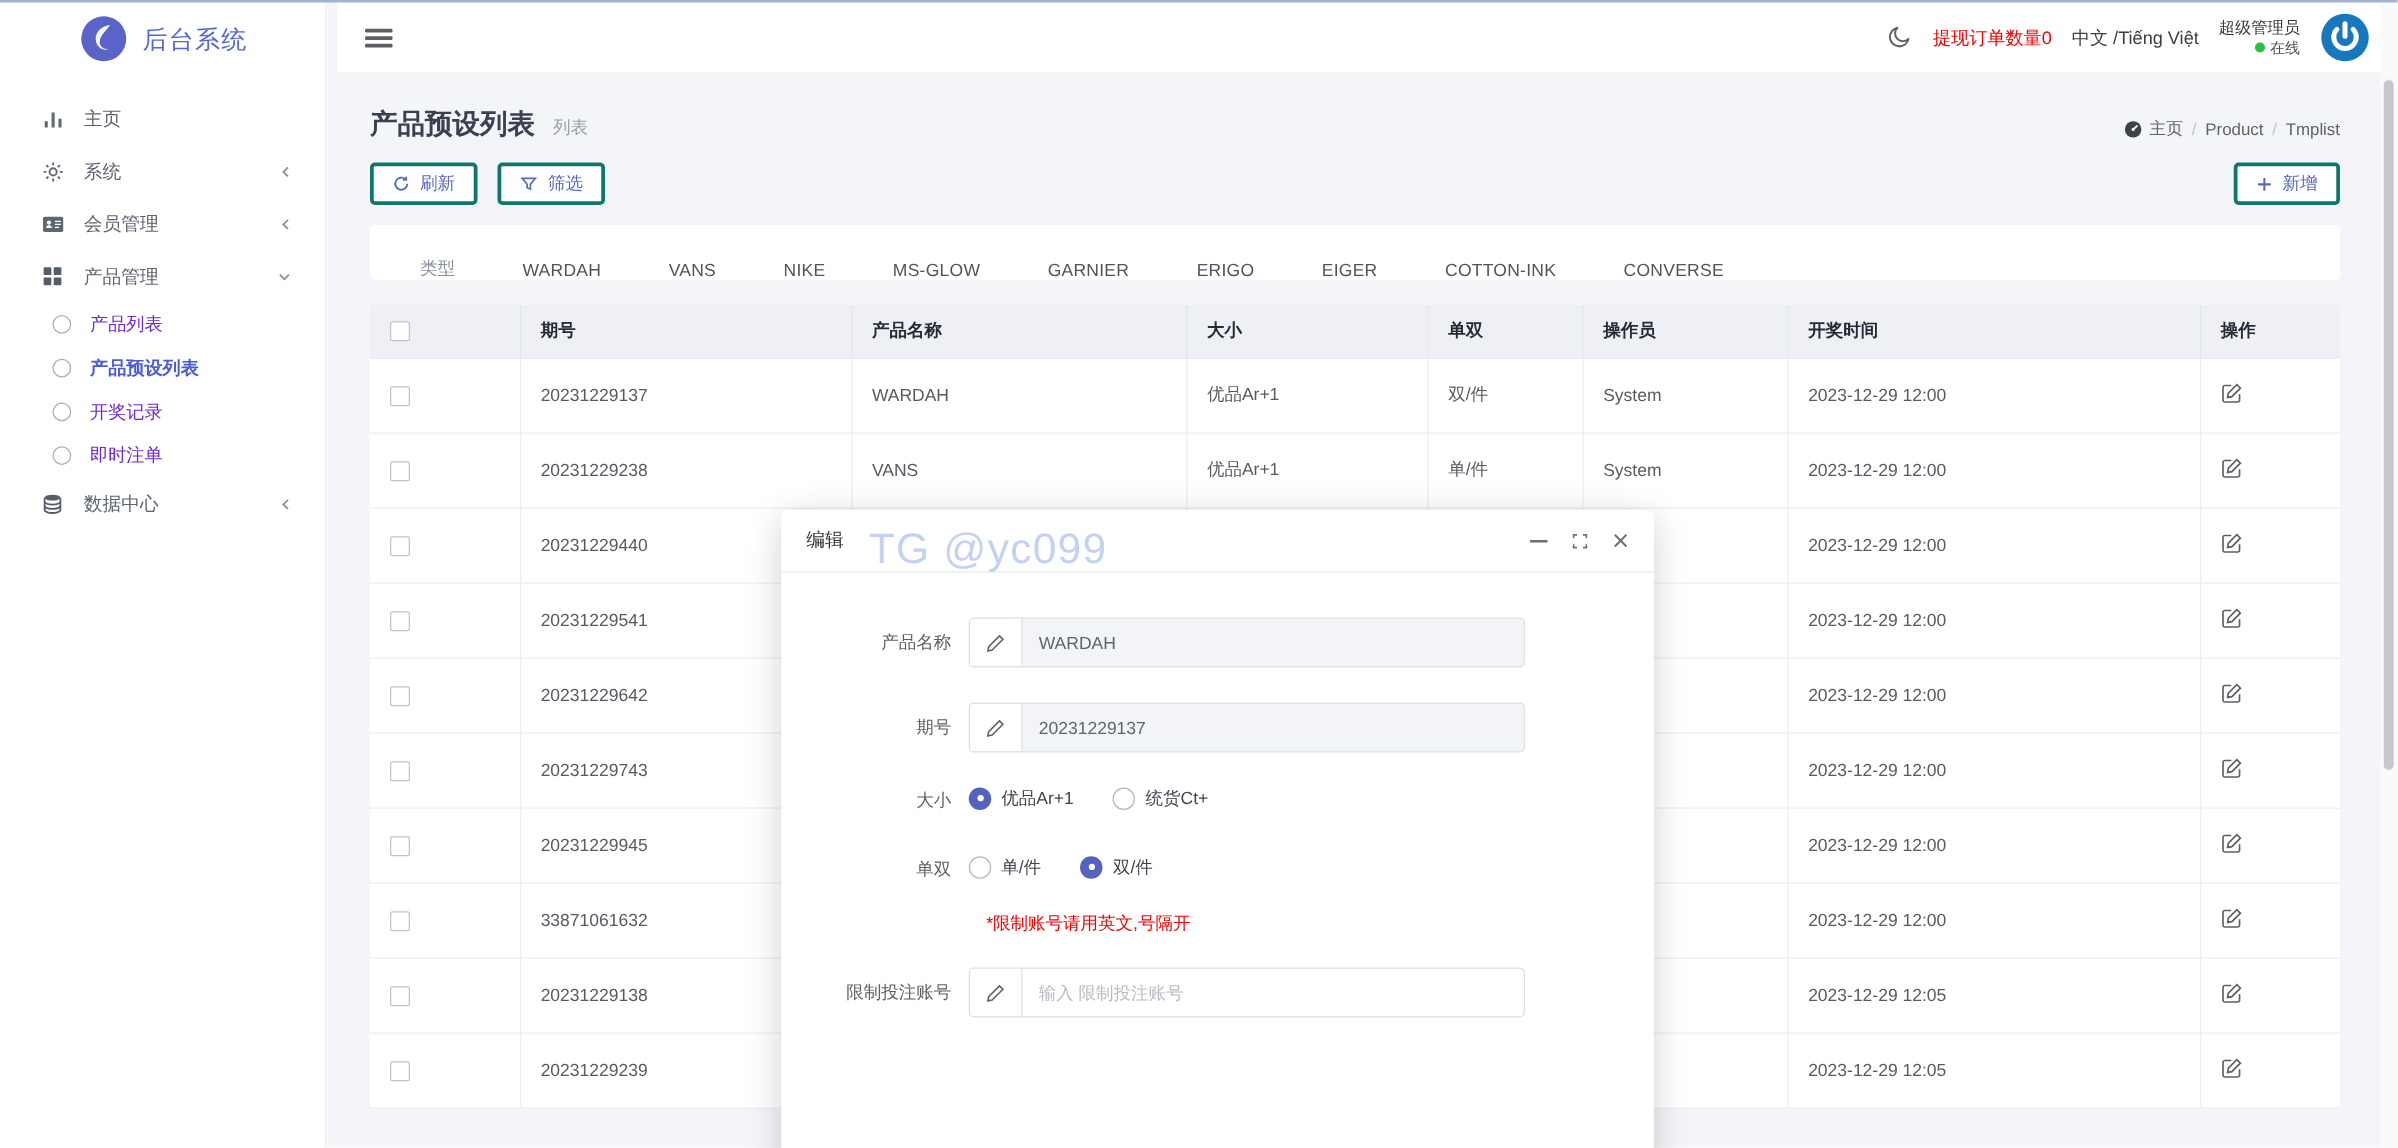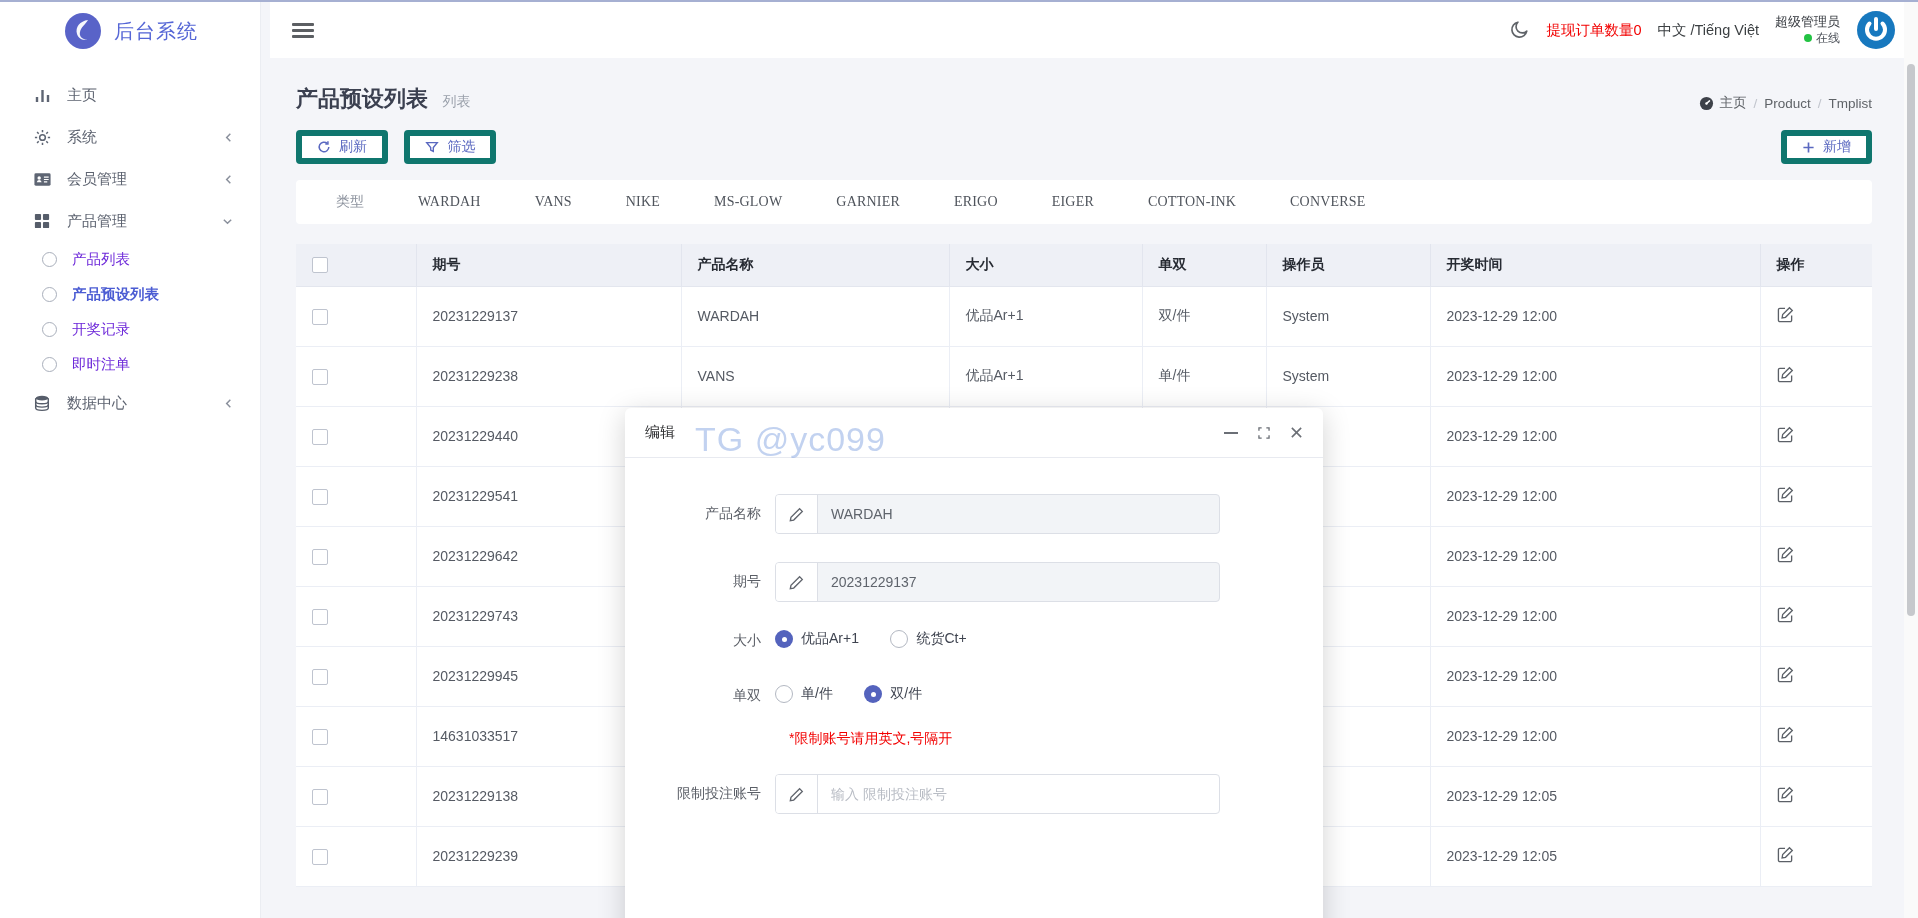--- a/index.html
+++ b/index.html
@@ -60,31 +60,30 @@
   .page-title { font-size: 22px; font-weight: bold; color: #3b4050; display: inline; }
   .page-subtitle { font-size: 14px; color: #9aa0ab; margin-left: 10px; }
   .breadcrumb { font-size: 13.5px; color: #5f6368; display: flex; align-items: center; gap: 7px; padding-bottom: 2px; }
   .breadcrumb .sep { color: #c0c4cc; }
   .breadcrumb .bc-home { display: flex; align-items: center; gap: 5px; cursor: pointer; }
   .breadcrumb .bc-item { cursor: pointer; }
 
   .actions-row { display: flex; justify-content: space-between; padding: 16px 46px 0 34px; }
   .btn {
     display: inline-flex; align-items: center; gap: 8px;
-    border: 6px solid #0f766e; color: #5a68c0; background: #fff;
+    border: 3px solid #0f766e; color: #5a68c0; background: #fff;
     font-size: 14px; padding: 0 15px; height: 34px; border-radius: 4px; cursor: pointer;
     font-family: inherit;
   }
   .btn + .btn { margin-left: 12px; }
 
   .tabs-bar {
     margin: 16px 46px 0 34px; background: #fff; border-radius: 4px;
-    height: 44px; display: flex; align-items: center; padding: 0 40px; gap: 54px;
+    height: 44px; display: flex; align-items: flex-end; padding: 0 40px; gap: 54px;
     font-size: 14px;
-    font-family: Liberation Serif, serif;
   }
   .tab-label { color: #8d939e; }
   .tab-item { color: #4f545c; cursor: pointer; letter-spacing: .2px; }
 
   
   .table-wrap { margin: 20px 46px 0 34px; background: #fff; }
   table { width: 100%; border-collapse: collapse; table-layout: fixed; }
   thead th {
     background: #eef0f6; height: 42px; text-align: left; padding: 0 16px;
     font-size: 14px; color: #272b33; font-weight: bold;
@@ -522,21 +521,21 @@
         <svg viewBox="0 0 18 18" width="17" height="17" fill="none" stroke="#5b6067" stroke-width="1.4">
           <path d="M15.5 10v5a1.5 1.5 0 0 1-1.5 1.5H3A1.5 1.5 0 0 1 1.5 15V4A1.5 1.5 0 0 1 3 2.5h5.5"></path>
           <path d="M13.2 1.8l3 3L9 12l-3.6.6.6-3.6z"></path>
         </svg>
       </span>
     </td>
   </tr>
 
   <tr>
     <td><span class="cb"></span></td>
-    <td>14631033517</td>
+    <td>33871061632</td>
     <td></td>
     <td></td>
     <td></td>
     <td></td>
     <td>2023-12-29 12:00</td>
     <td>
       <span class="edit-btn">
         <svg viewBox="0 0 18 18" width="17" height="17" fill="none" stroke="#5b6067" stroke-width="1.4">
           <path d="M15.5 10v5a1.5 1.5 0 0 1-1.5 1.5H3A1.5 1.5 0 0 1 1.5 15V4A1.5 1.5 0 0 1 3 2.5h5.5"></path>
           <path d="M13.2 1.8l3 3L9 12l-3.6.6.6-3.6z"></path>

